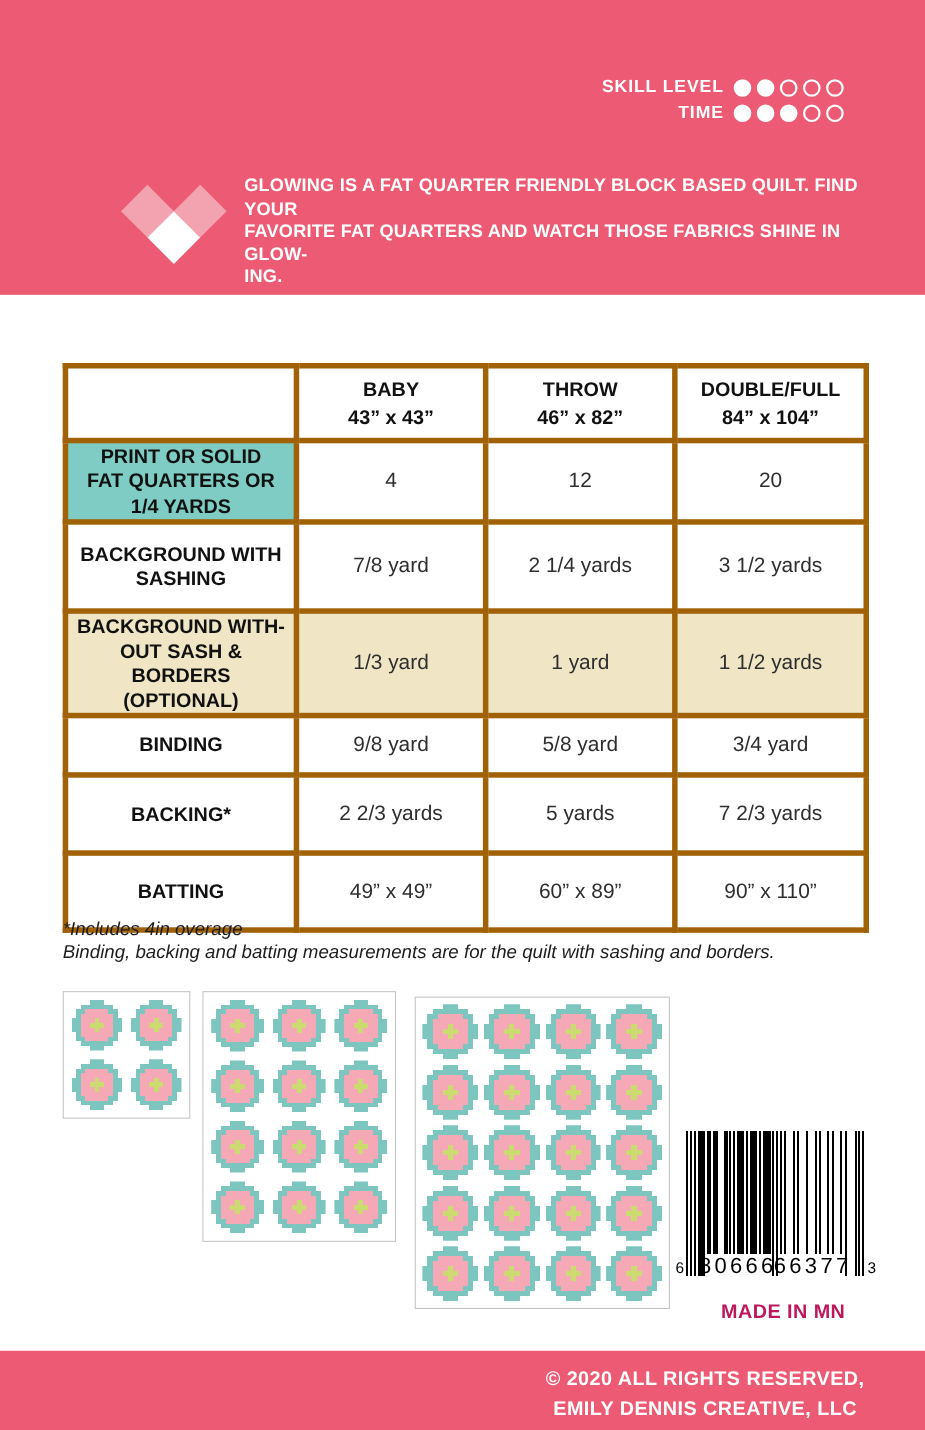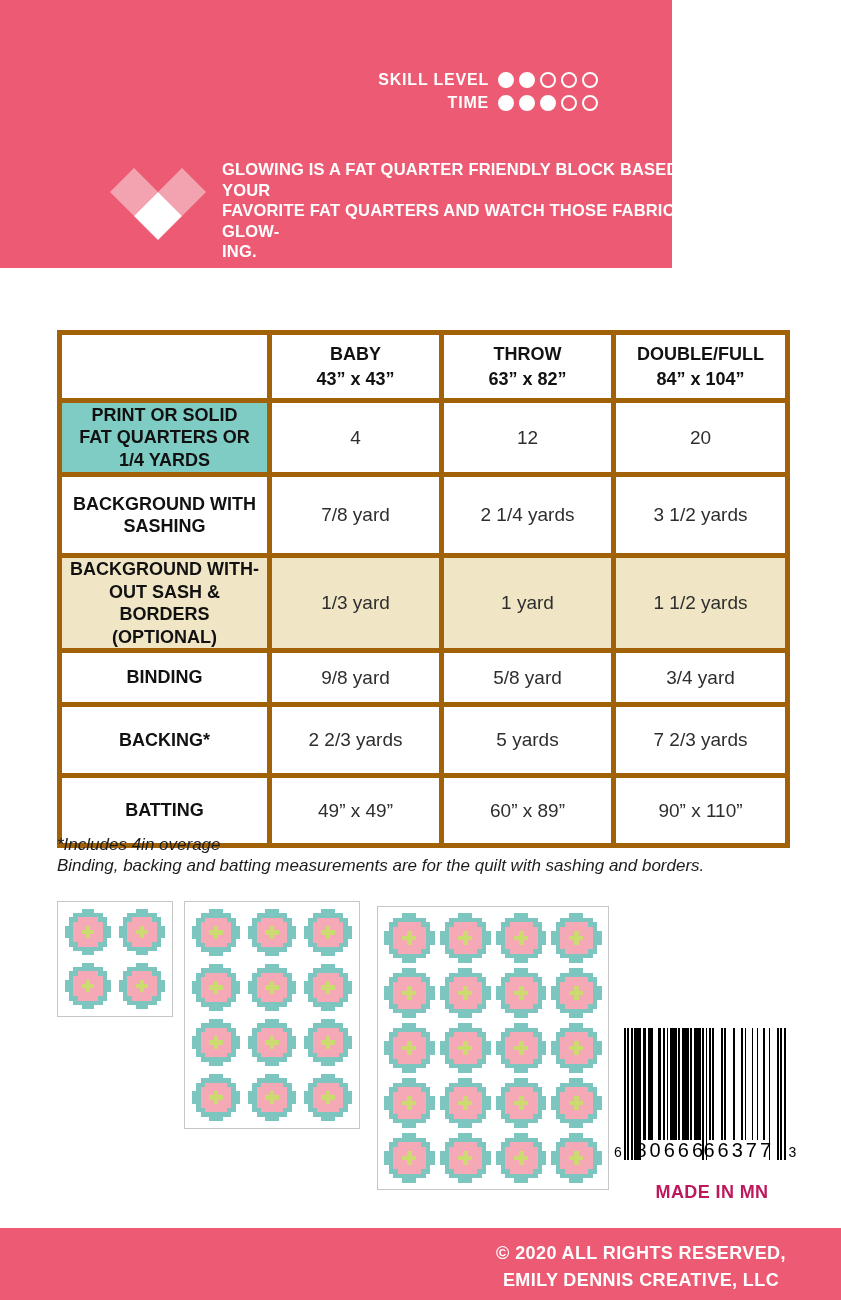--- a/index.html
+++ b/index.html
@@ -7,21 +7,21 @@
   body {
     position:relative;
     width:841px; height:1300px;
     background:#ffffff;
     font-family:"Liberation Sans", sans-serif;
     overflow:hidden;
   }
 
   
   .header {
-    position:absolute; left:0; top:0; width:672px; height:268px;
+    position:absolute; left:0; top:0; width:841px; height:268px;
     background:var(--pink);
   }
   .skill-block {
     position:absolute; top:71px; right:74px;
     display:flex; flex-direction:column; gap:5px; align-items:flex-end;
   }
   .meter-row { display:flex; align-items:center; gap:9px; }
   .meter-label {
     color:#fff; font-size:16px; font-weight:600; letter-spacing:0.8px;
   }
@@ -148,21 +148,21 @@
       <col style="width:172px">
       <col style="width:172px">
       <col style="width:174px">
     </colgroup>
   <tbody id="table-body">
       <tr style="height: 68px;">
         <td class="row-label"></td>
         <th class="size-head">BABY
 43” x 43”</th>
         <th class="size-head">THROW
-63” x 82”</th>
+46” x 82”</th>
         <th class="size-head">DOUBLE/FULL
 84” x 104”</th>
       </tr>
       <tr class="hl-teal" style="height: 74px;">
         <td class="row-label">PRINT OR SOLID
 FAT QUARTERS OR
 1/4 YARDS</td>
         <td class="val">4</td>
         <td class="val">12</td>
         <td class="val">20</td>

